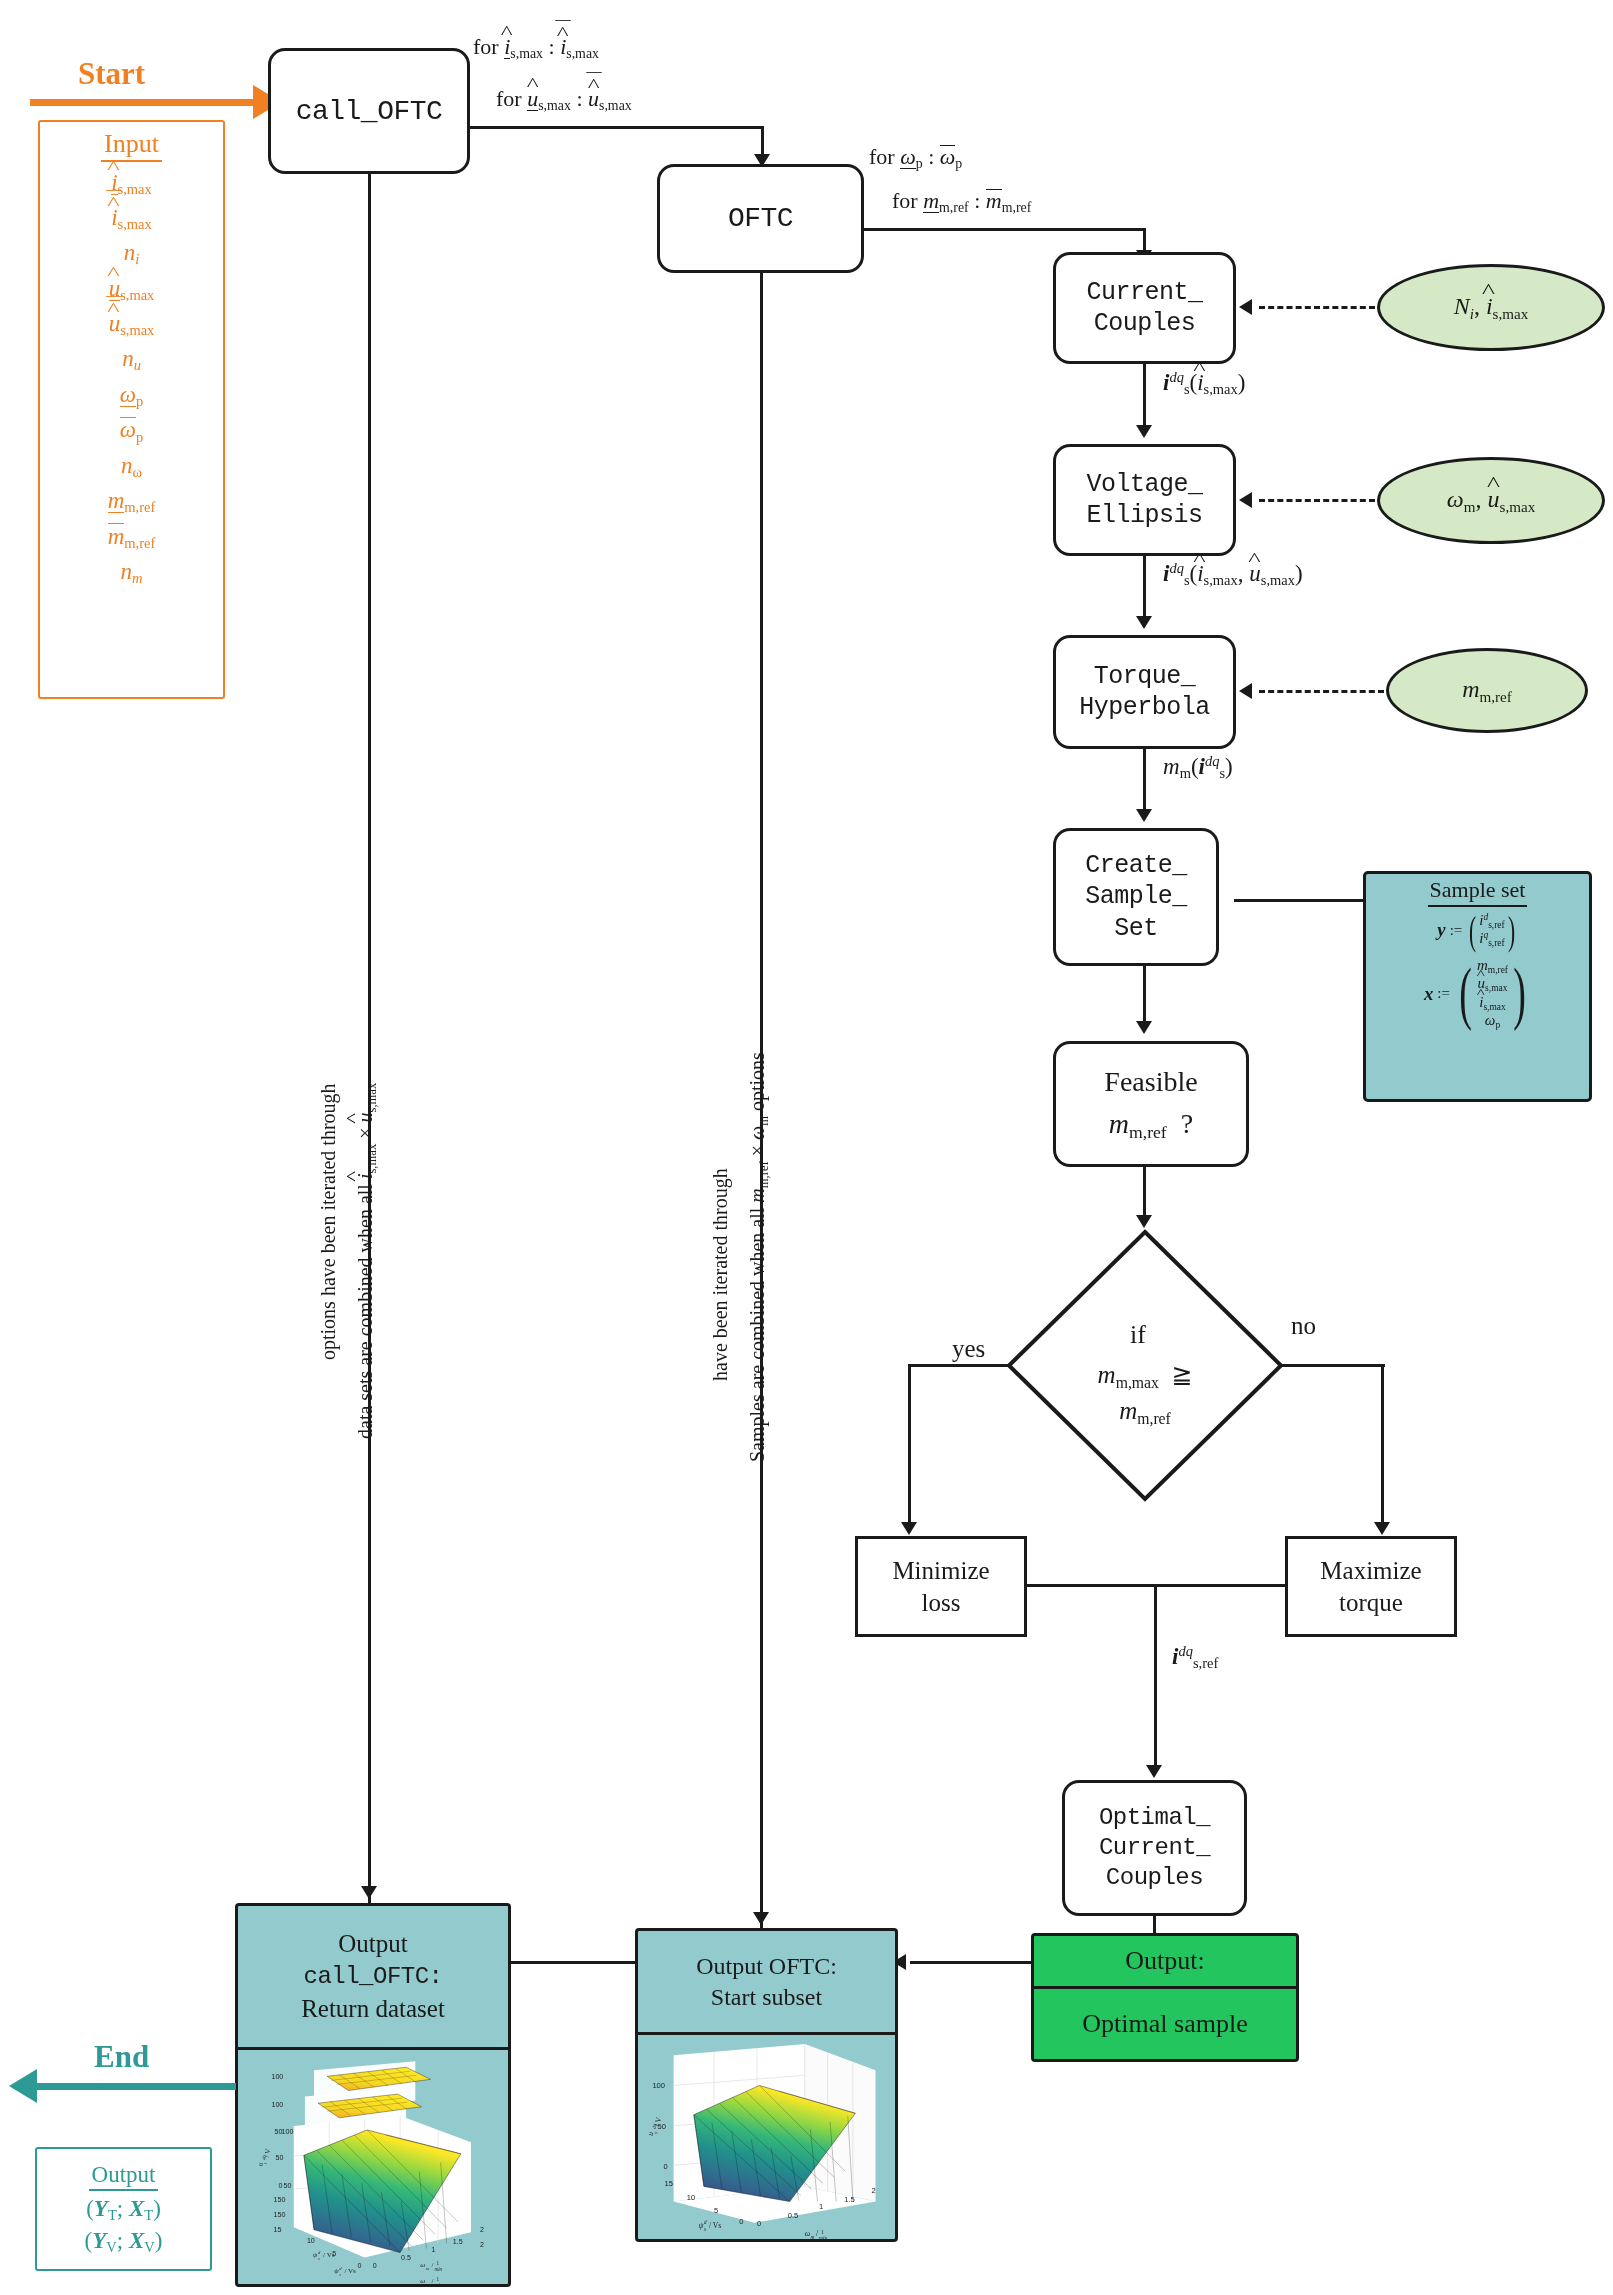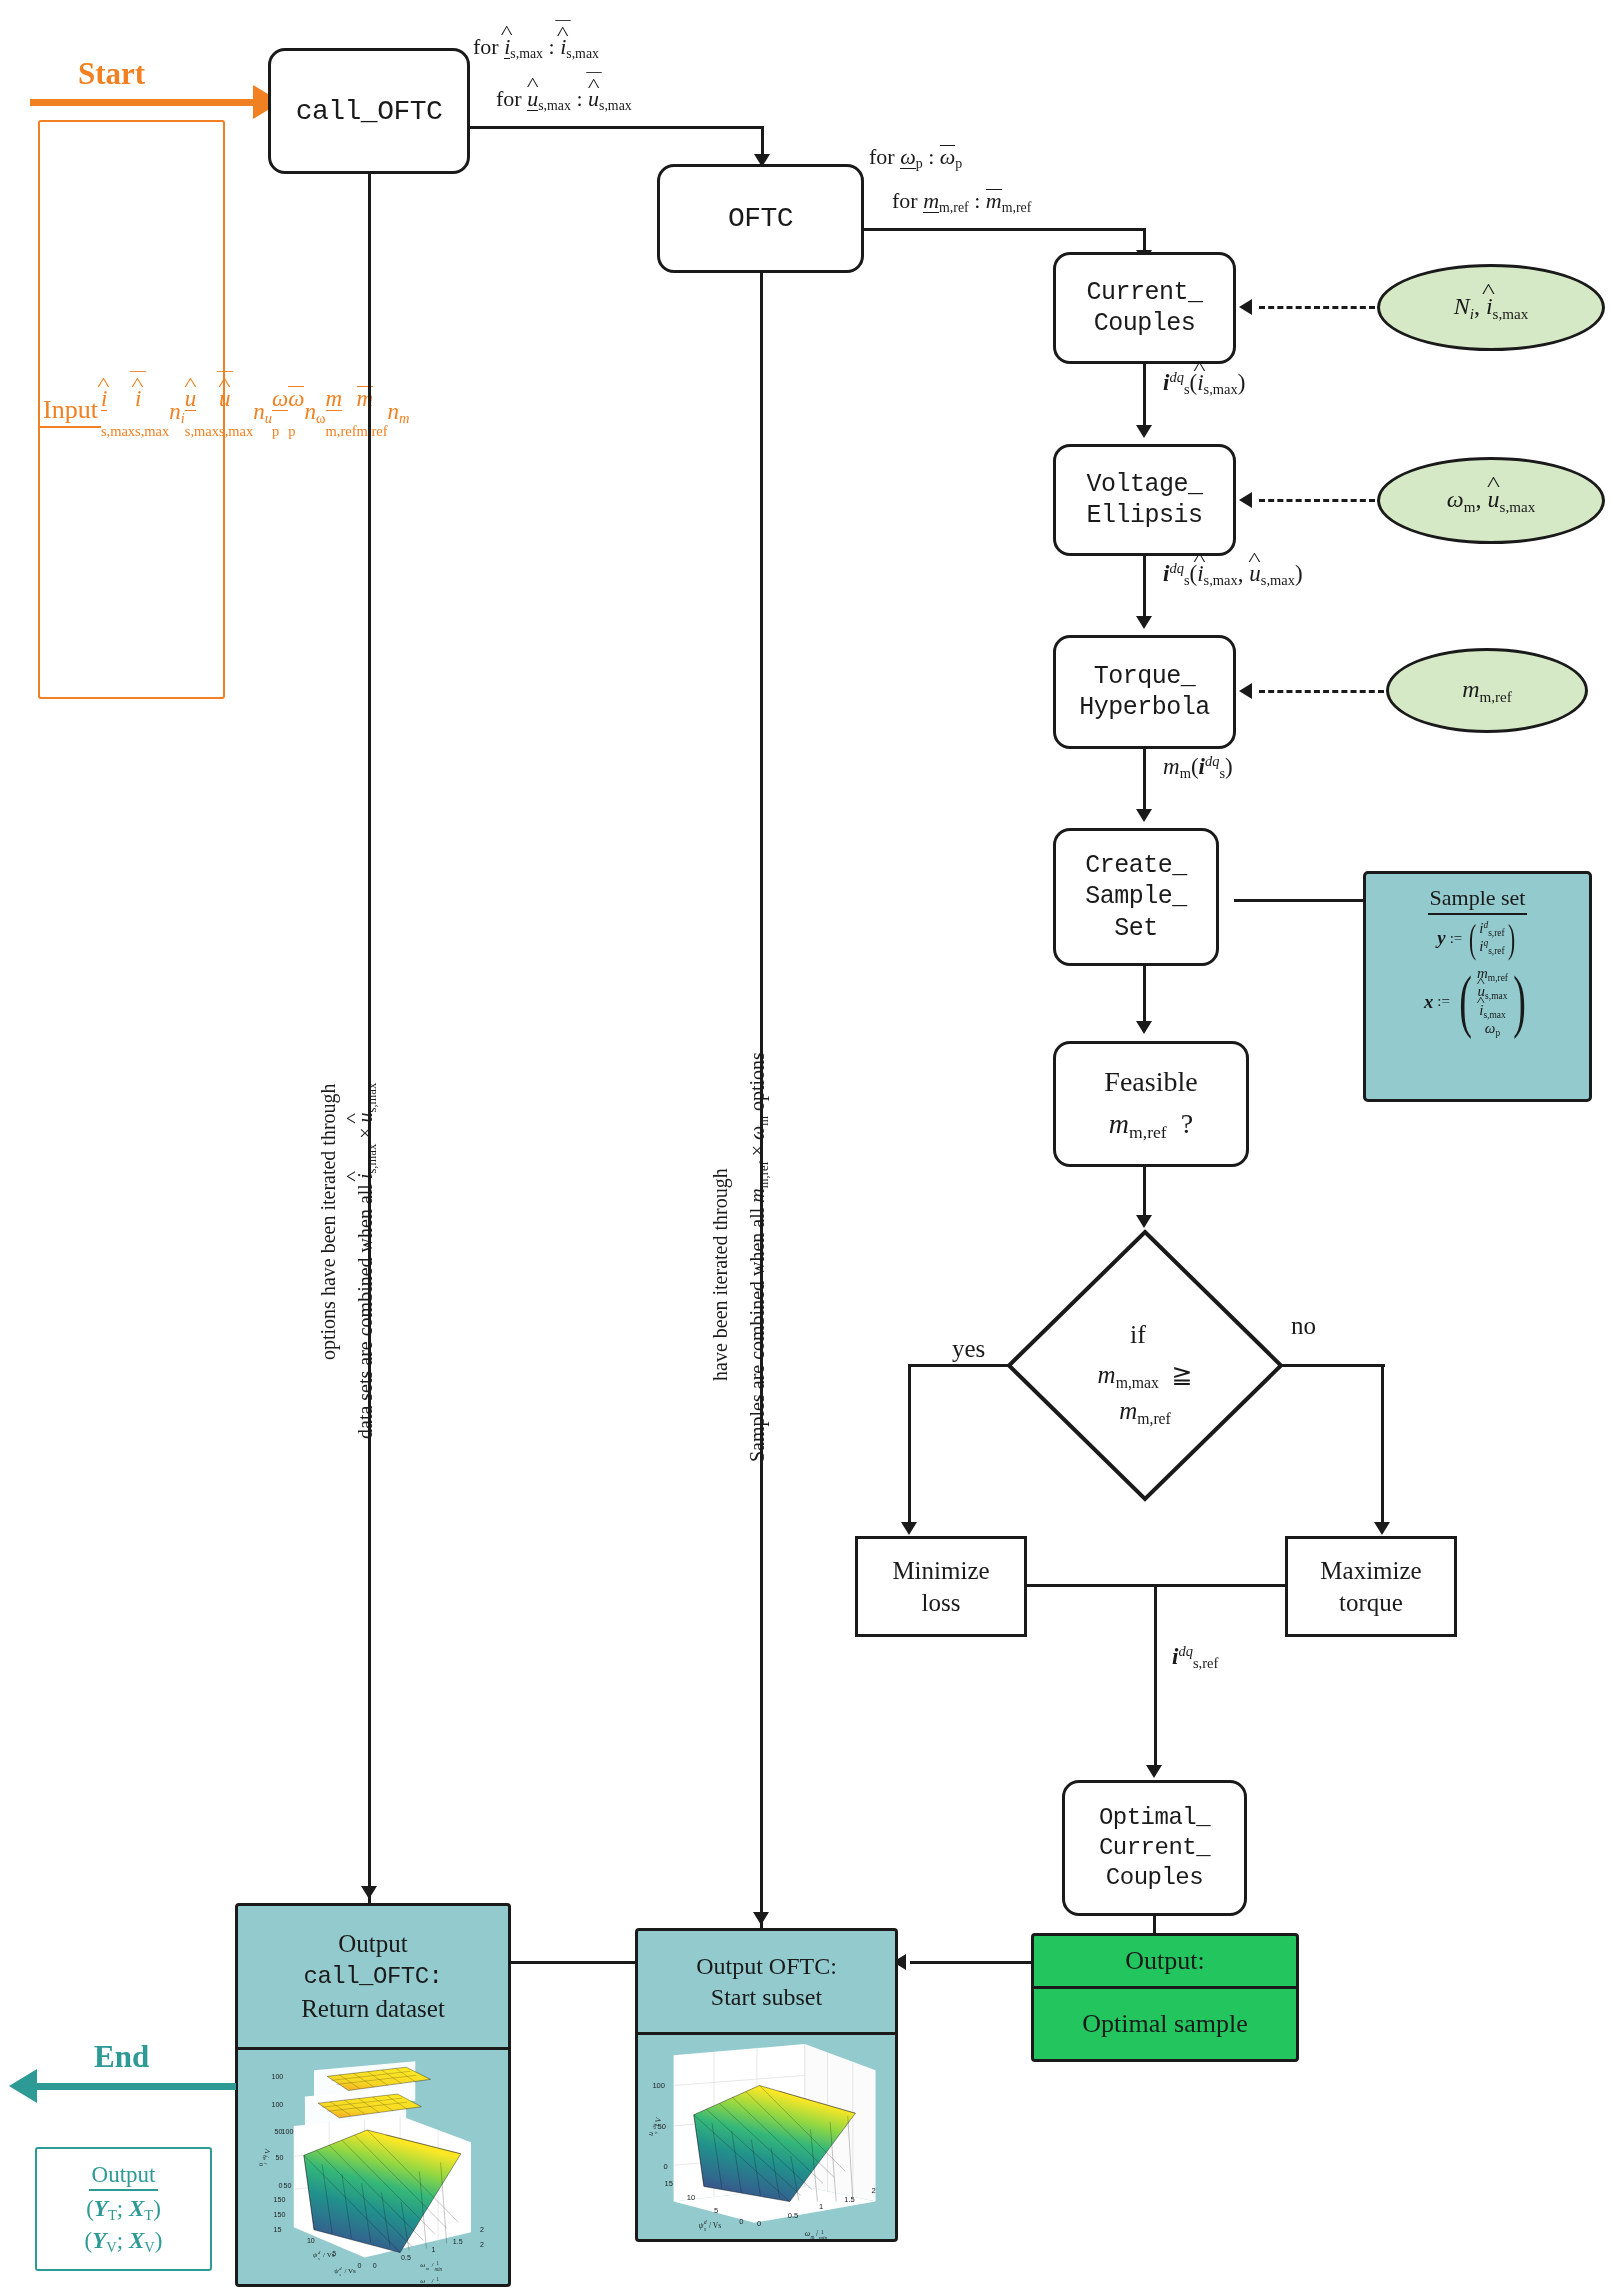--- a/index.html
+++ b/index.html
@@ -62,26 +62,26 @@
   .dhat::before{content:"\005E";position:absolute;left:50%;top:-0.60em;transform:translateX(-55%) scaleX(1.35);font-style:normal;font-size:0.85em;}
   .dhat::after{content:"\00AF";position:absolute;left:50%;top:-0.93em;transform:translateX(-50%) scaleX(1.6);font-style:normal;font-size:0.85em;}
   .bigparen{font-size:2.6em;font-weight:300;line-height:0.8;transform:scaleX(0.55);display:inline-block;}
   .col{display:inline-flex;flex-direction:column;align-items:center;line-height:1.12;}
   .diamond{
     position:absolute;
   }
   .diamond svg{display:block;}
   
   #input-panel{
-    display:flex;flex-direction:row;align-items:center;
+    display:flex;flex-direction:column;align-items:center;
     padding-top:7px;
   }
   #input-panel .ttl{font-size:26px;border-bottom:2px solid #F08021;padding:0 3px 1px 3px;margin-bottom:4px;}
   #input-panel .row{font-size:23px;margin:3.5px 0;}
-  .samp-box{flex-direction:column;align-items:center;justify-content:flex-start;padding-top:10px;}
+  .samp-box{flex-direction:column;align-items:center;justify-content:flex-start;padding-top:2px;}
   .samp-title{font-size:22px;border-bottom:2px solid #1a1a1a;padding:0 2px 1px;margin-bottom:3px;}
   .samp-row{display:flex;align-items:center;font-size:15px;margin-top:2px;}
   .split-top{border-bottom:3px solid #1a1a1a;}
 </style>
 </head>
 <body>
 
 <div id="canvas">
 
   <div class="ln lnh ln-orange abs" style="left:30px;top:99px;width:240px;height:7px;"></div>

